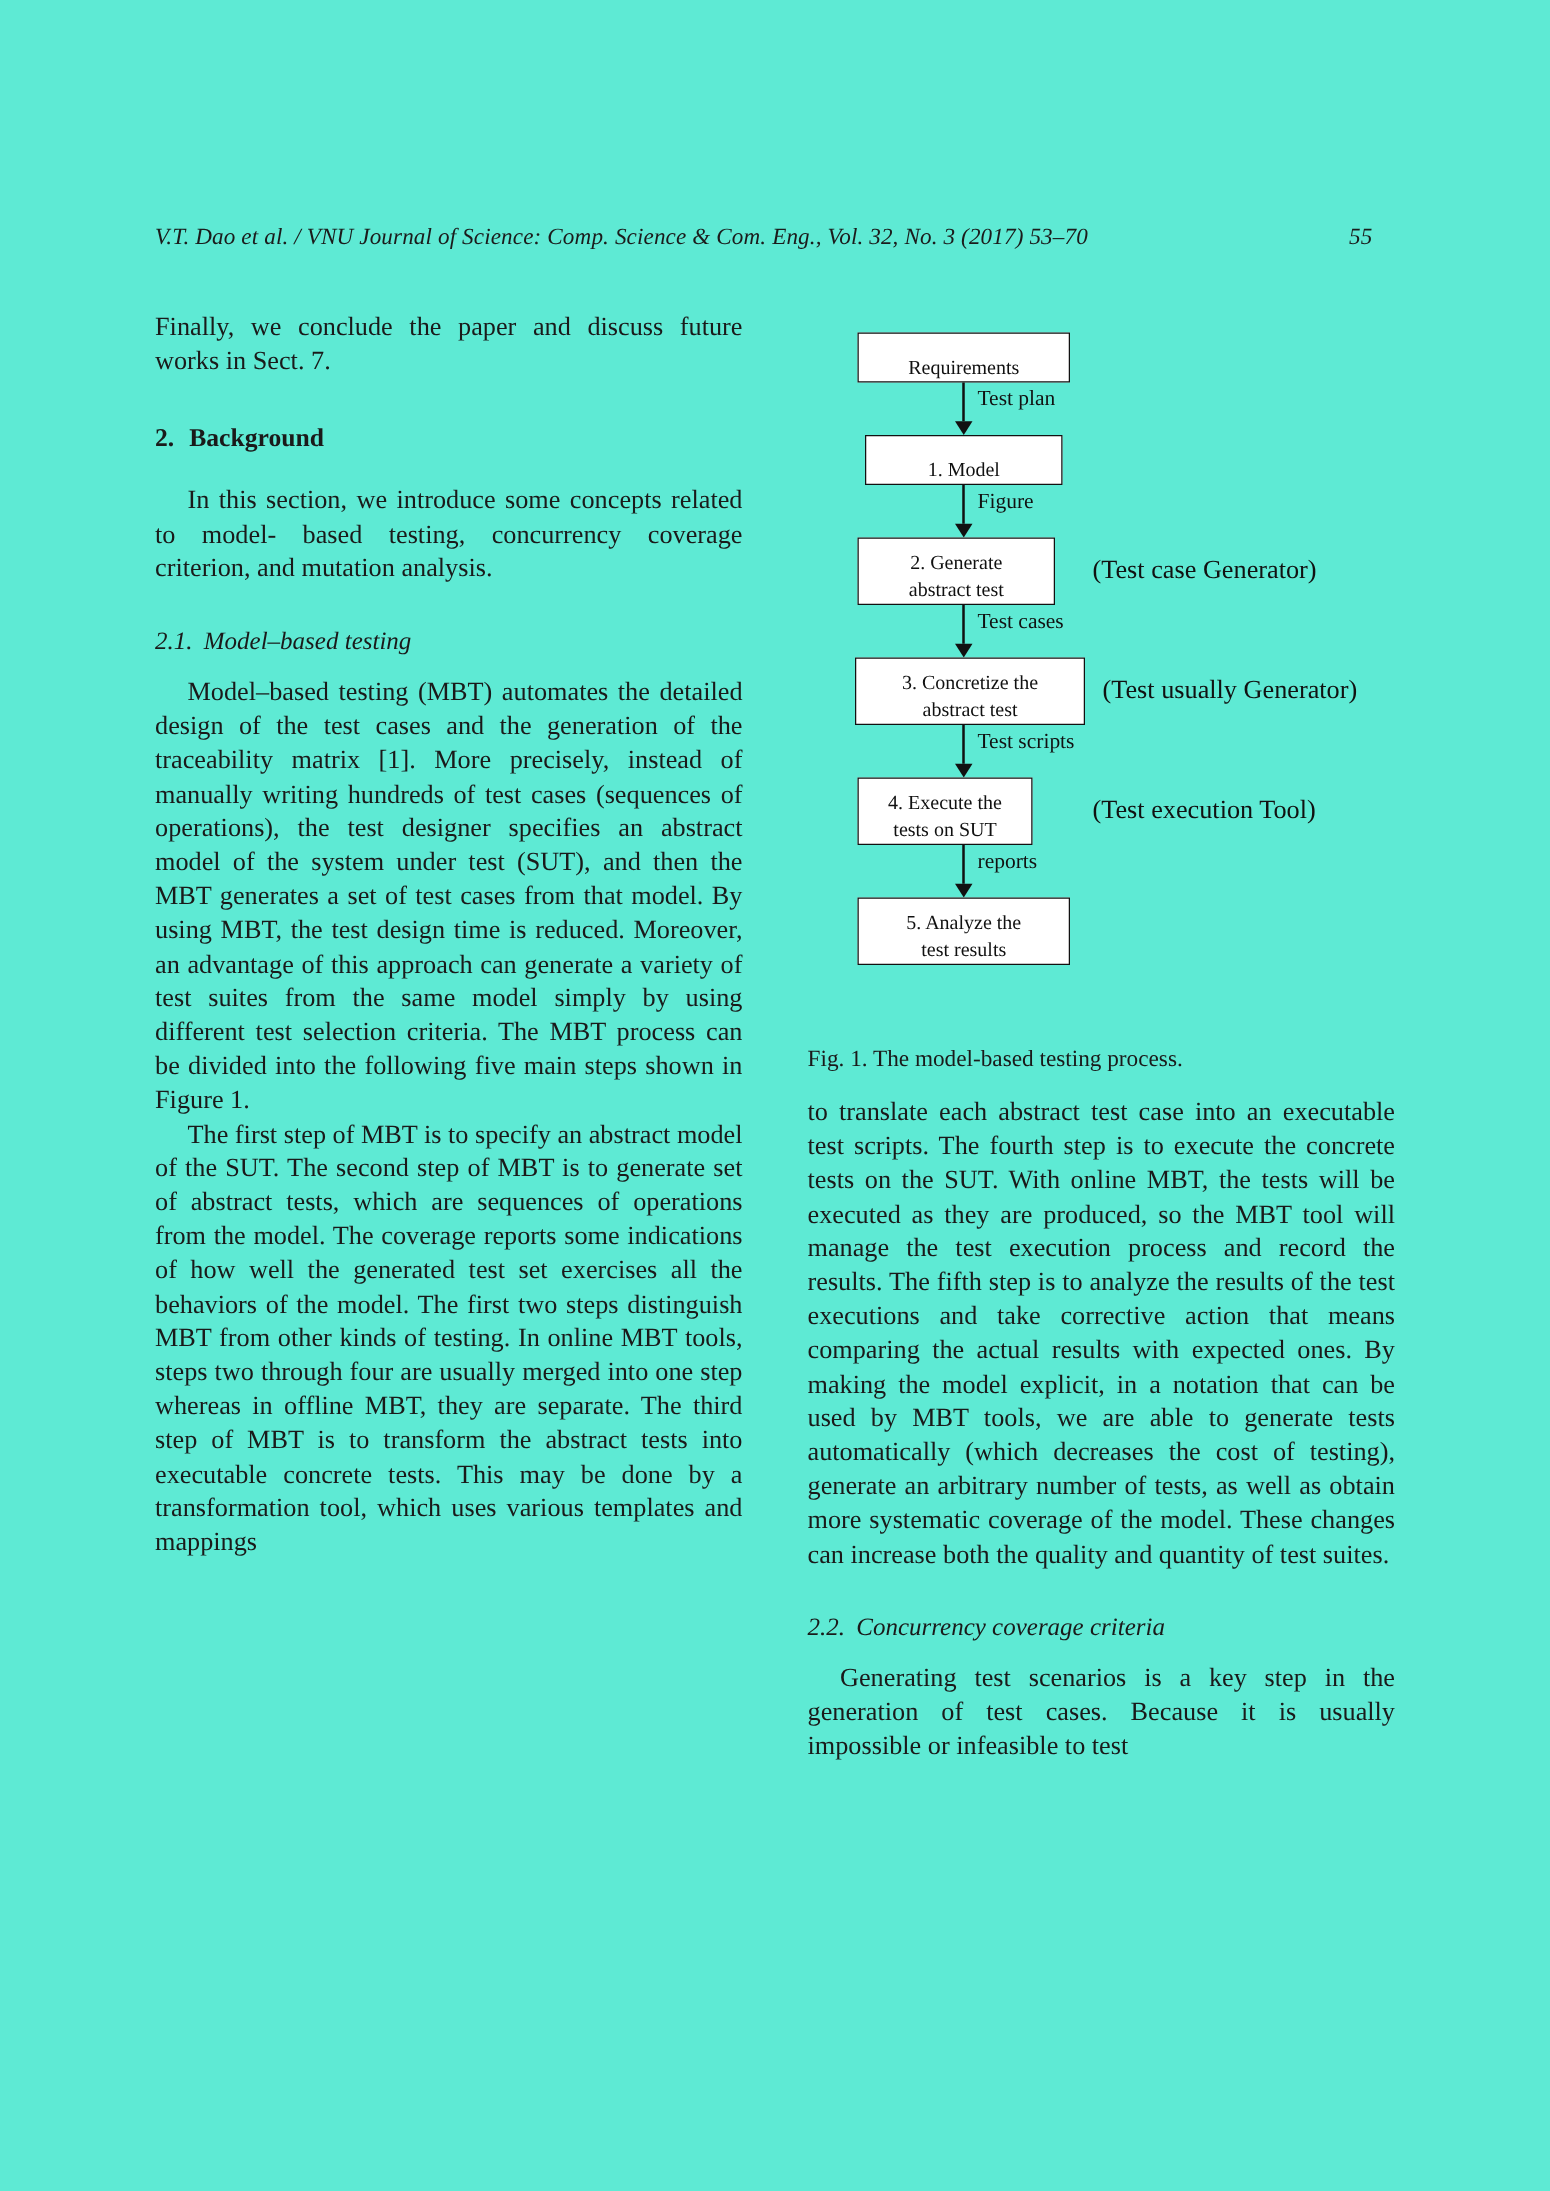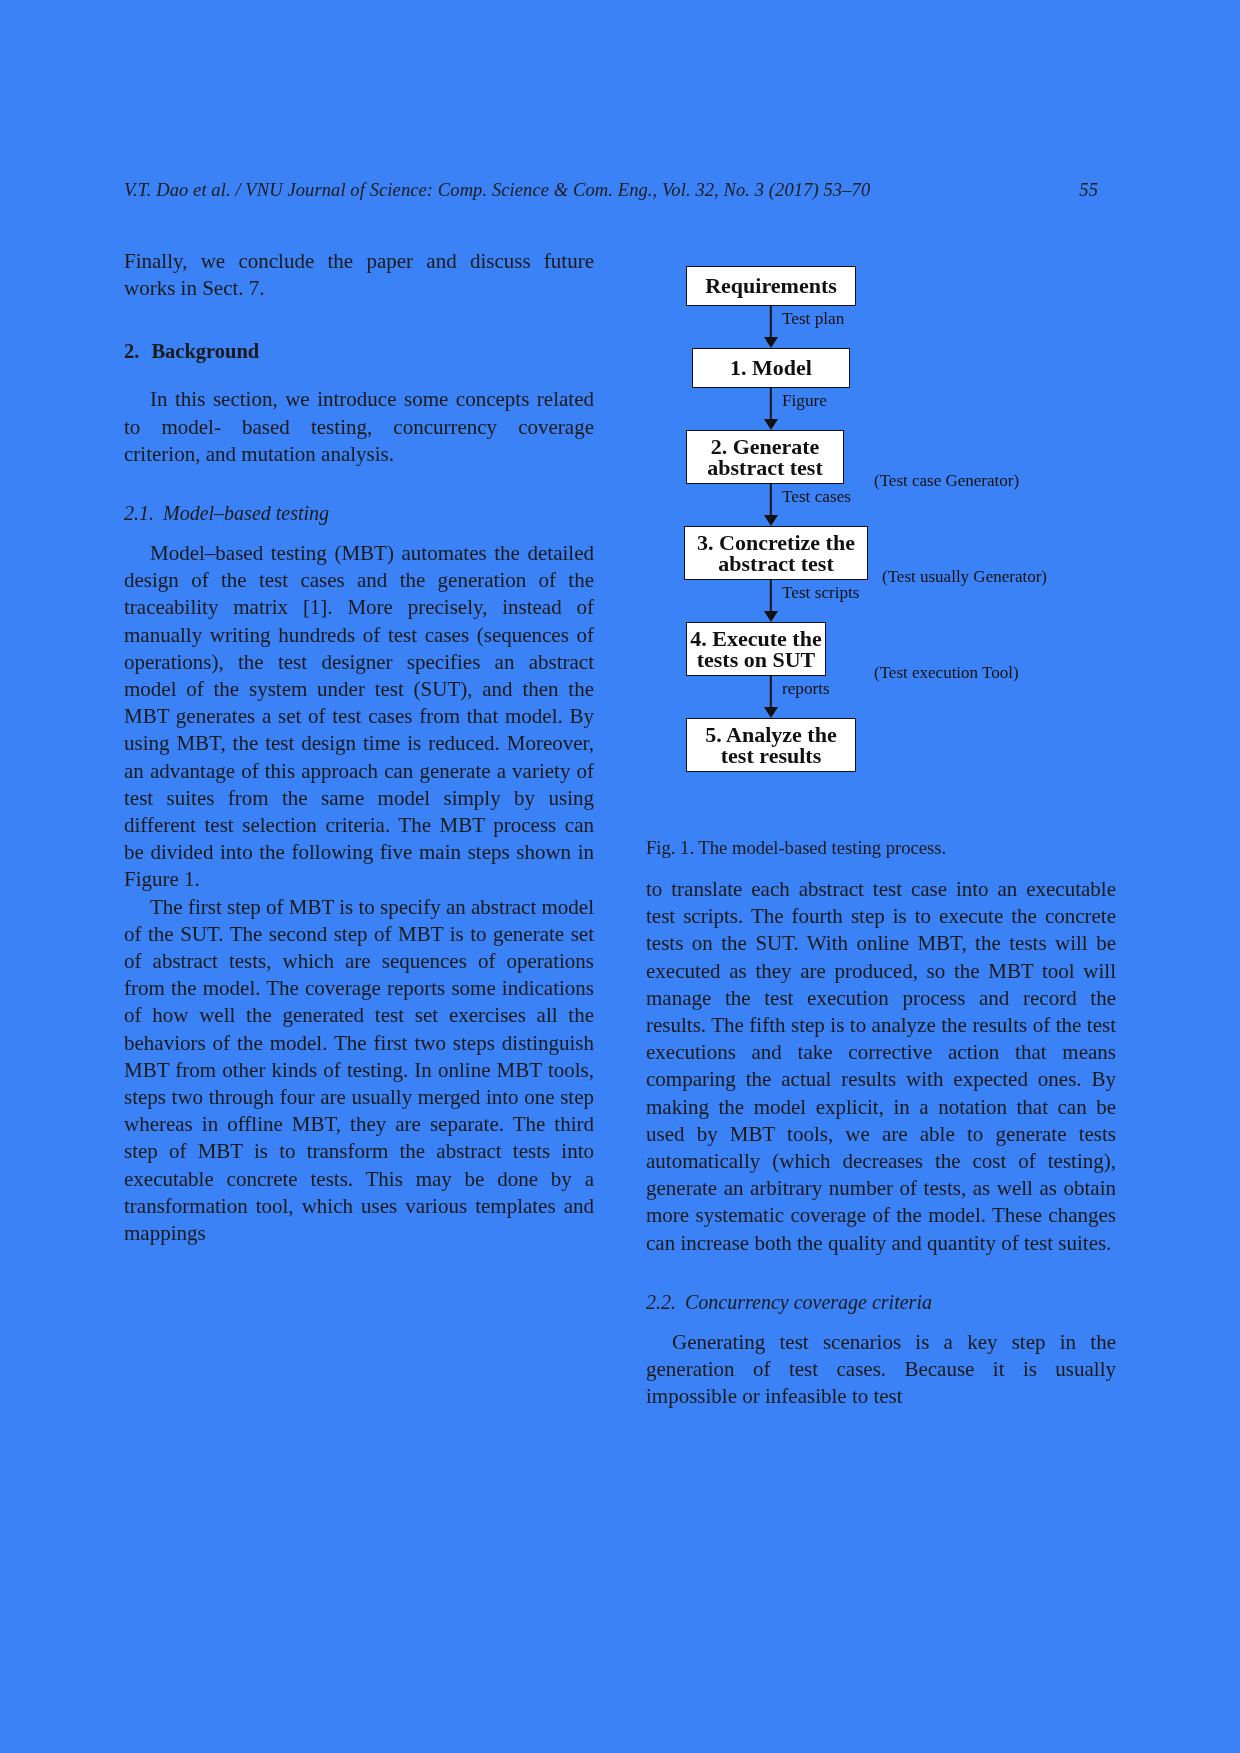--- a/index.html
+++ b/index.html
@@ -14,21 +14,21 @@
     font-family: "Liberation Serif", "DejaVu Serif", serif;
     color: #1a1a1a;
     overflow: hidden;
   }
 
   .page {
     position: absolute;
     left: 0; top: 0;
     width: 1240px;
     height: 1753px;
-    background: #3b82f6;
+    background: #5eead4;
   }
 
   
   .running-head {
     position: absolute;
     left: 124px;
     top: 180px;
     width: 992px;
     display: flex;
     align-items: baseline;
@@ -105,44 +105,42 @@
     width: 470px;
     height: 410px;
   }
   .node {
     position: absolute;
     border: 1.6px solid #111;
     background: #fff;
     display: flex;
     flex-direction: column;
     align-items: center;
-    justify-content: center;
-    font-size: 22px;
+    justify-content: flex-end;
+    font-size: 16px;
     line-height: 21.5px;
     text-align: center;
     color: #111;
     box-sizing: border-box;
-    font-weight: bold;
   }
   .node .ln { display: block; white-space: nowrap; }
 
   .edge-label {
     position: absolute;
     font-size: 17.2px;
     line-height: 20px;
     color: #111;
     white-space: nowrap;
   }
   .side-label {
     position: absolute;
-    font-size: 17px;
+    font-size: 21px;
     line-height: 20px;
     color: #111;
     white-space: nowrap;
-    margin-top: 26px;
   }
 
   .arrow {
     position: absolute;
     width: 0;
   }
   .arrow .shaft {
     position: absolute;
     left: 0; top: 0;
     width: 2.4px;

